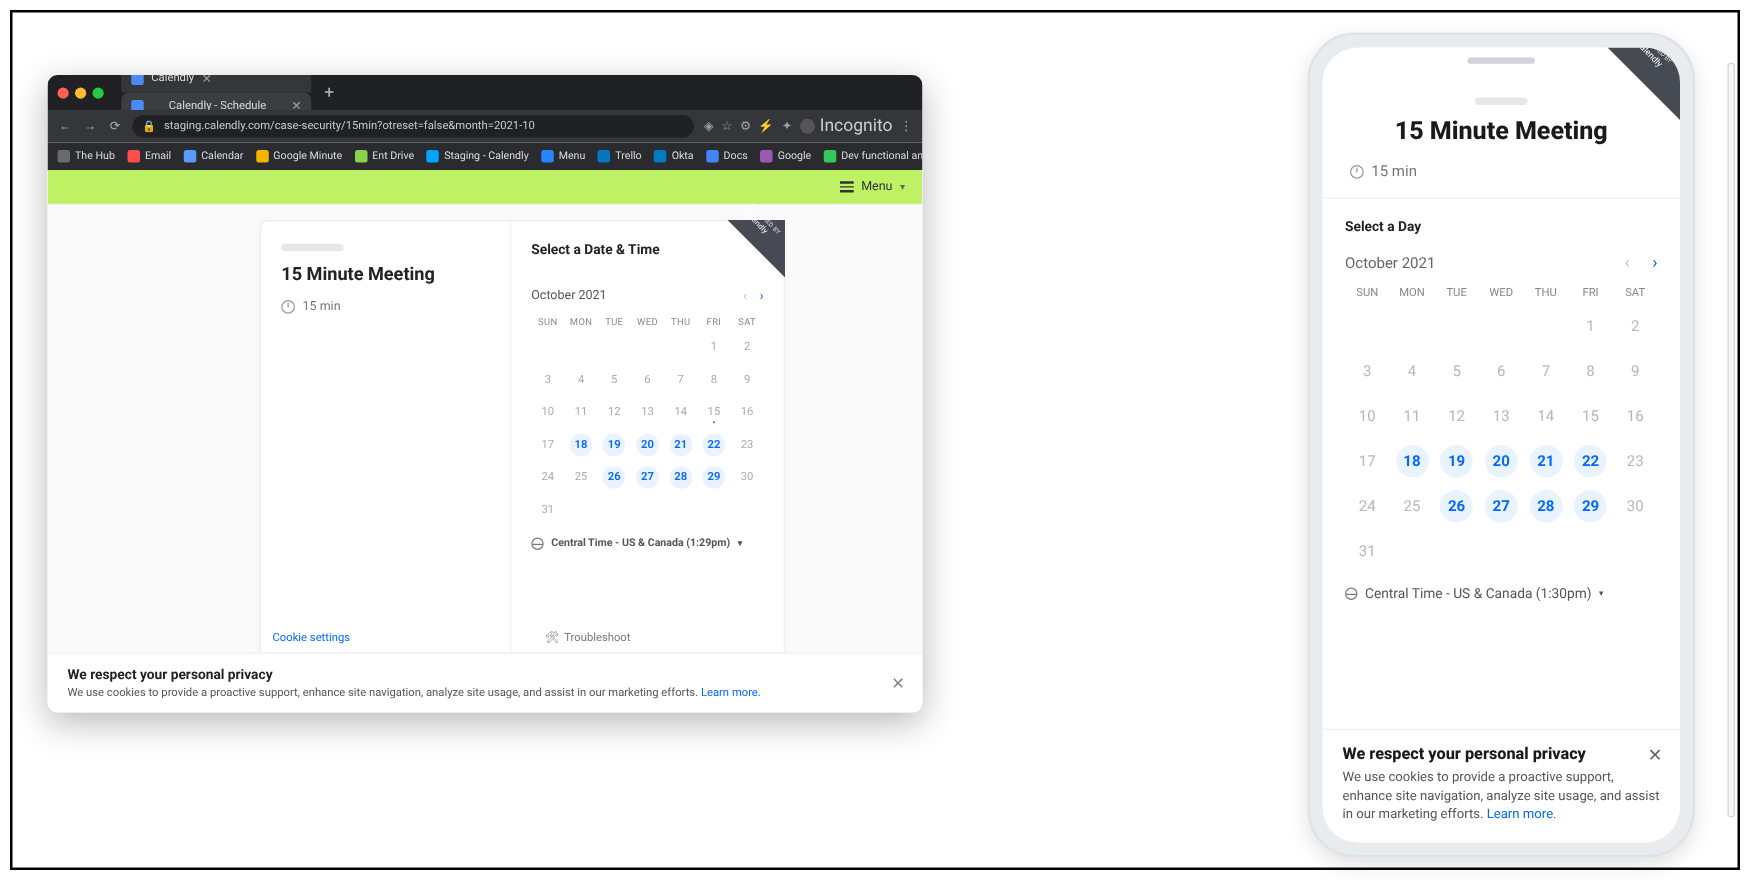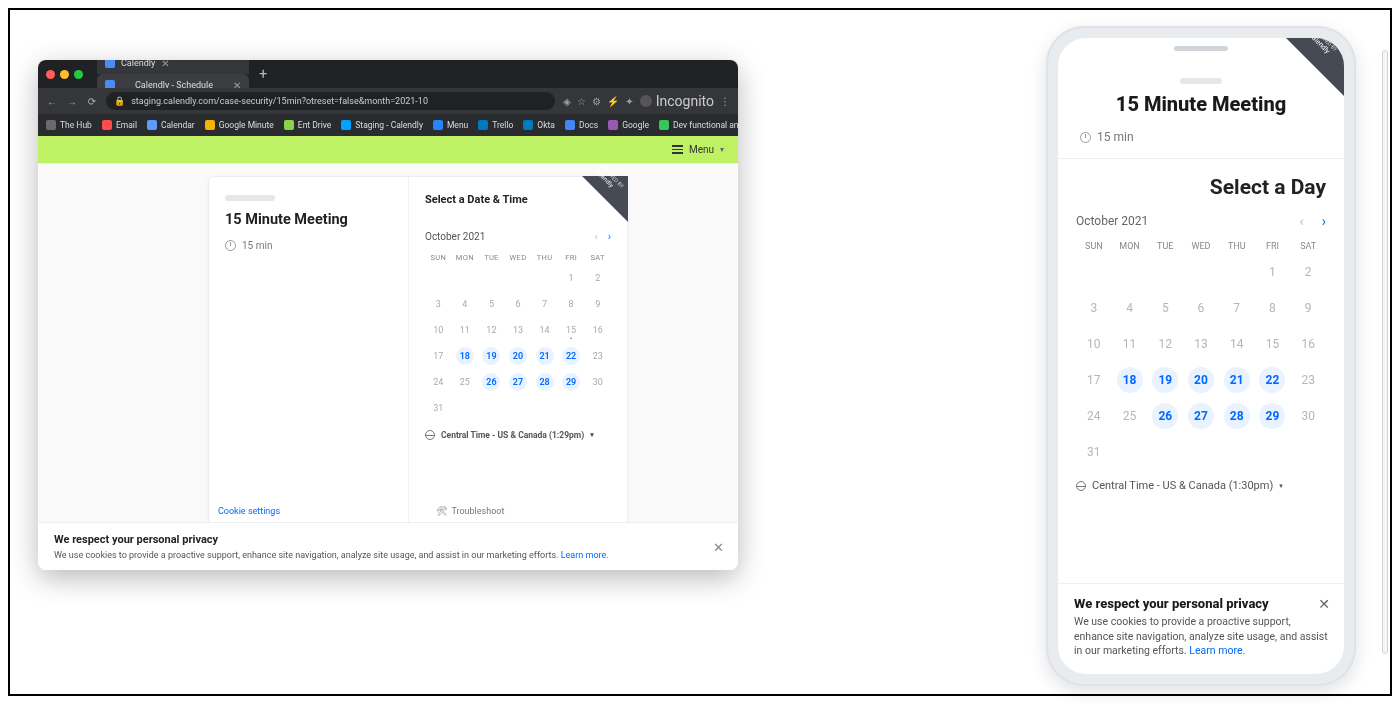--- a/index.html
+++ b/index.html
@@ -144,21 +144,21 @@
   .m-corner-text {
     position:absolute; right:6px; top:10px; transform: rotate(45deg); transform-origin: top right;
     font-size:7px; color:#fff;
   }
   .m-host-skel { width:42px; height:6px; background:#e7e7e7; border-radius:3px; margin:0 auto 8px; }
   .m-title { text-align:center; font-size:20px; font-weight:800; color:#1a1a1a; margin-bottom:14px; }
   .m-dur { display:flex; align-items:center; gap:6px; font-size:12px; color:#777; }
   .m-divider { height:1px; background:#eef0f2; width:100%; }
 
   .m-body { padding: 16px 18px 8px; flex:1; overflow:hidden; }
-  .m-sel { text-align:right; font-weight:700; font-size:21px; color:#222; margin-bottom:14px; }
+  .m-sel { text-align:left; font-weight:700; font-size:11px; color:#222; margin-bottom:14px; }
   .m-month-row { display:flex; align-items:center; justify-content:space-between; font-size:12px; color:#666; margin-bottom:12px; }
   .m-month-nav { display:flex; gap:18px; }
   .m-chev { font-size:14px; color:#0069ff; cursor:pointer; }
   .m-chev.dim { color:#c0c4c8; }
 
   .m-dow { display:grid; grid-template-columns: repeat(7,1fr); text-align:center; font-size:9px; color:#888; margin-bottom:8px; }
   .m-grid { display:grid; grid-template-columns: repeat(7,1fr); row-gap:10px; text-align:center; }
   .m-day { font-size:12px; color:#b6b6b6; height:26px; display:flex; align-items:center; justify-content:center; }
   .m-day.avail { color:#0069ff; font-weight:700; }
   .m-day.avail .bub { background:#e9f2ff; border-radius:50%; width:26px; height:26px; display:flex; align-items:center; justify-content:center; }

